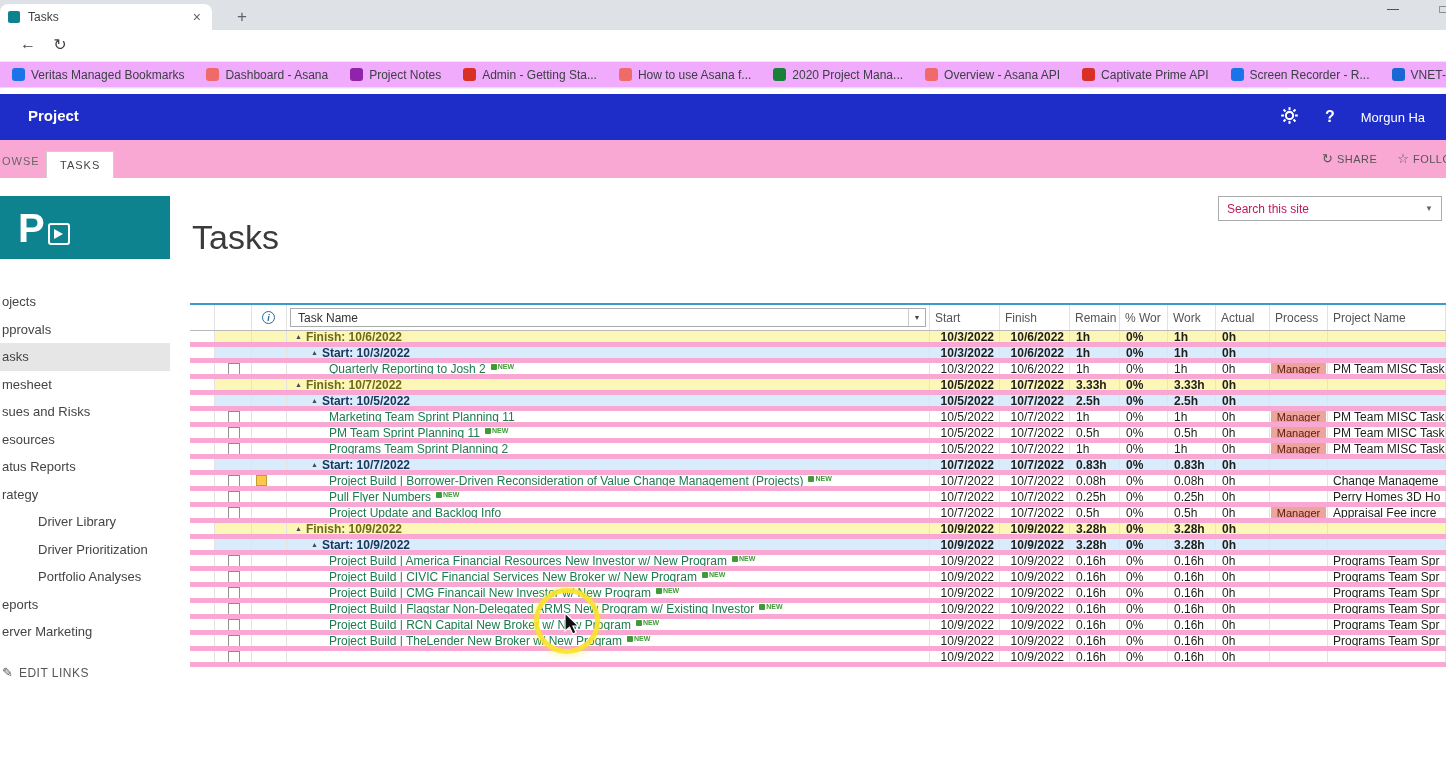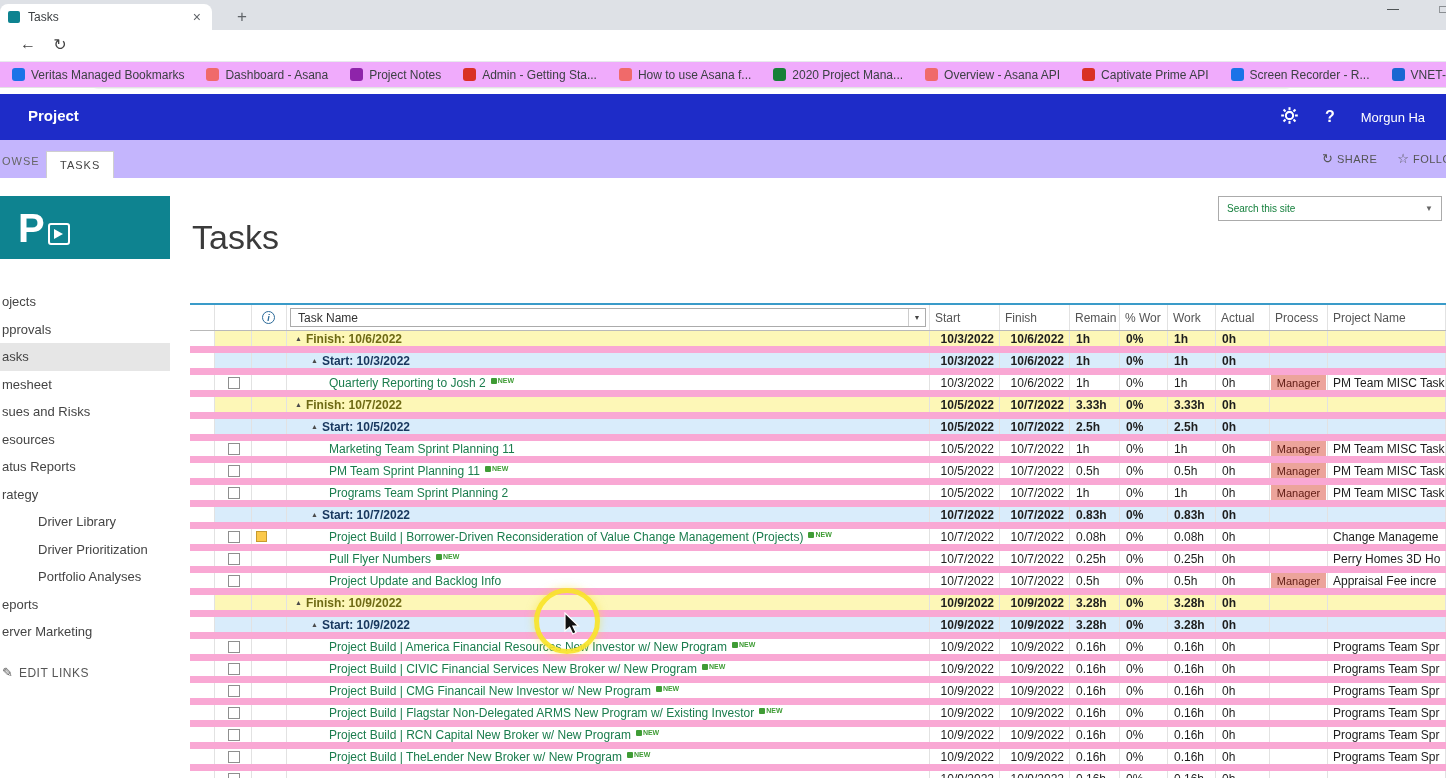--- a/index.html
+++ b/index.html
@@ -31,21 +31,21 @@
 
   
   .suitebar { position:absolute; left:0; top:94px; width:1446px; height:46px; background:var(--suite-blue); }
   .brand { position:absolute; left:28px; top:13px; color:#fff; font-size:15px; font-weight:bold; }
   .suite-right { position:absolute; right:0; left:1280px; top:0; height:46px; display:flex; align-items:center; gap:26px; color:#fff; }
   .gear svg { width:19px; height:19px; }
   .help { font-size:16px; font-weight:bold; }
   .user { font-size:13px; white-space:nowrap; }
 
   
-  .ribbon { position:absolute; left:0; top:140px; width:1446px; height:38px; background:#c4b5fd; }
+  .ribbon { position:absolute; left:0; top:140px; width:1446px; height:38px; background:#f9a8d4; }
   .rtab-browse { position:absolute; left:2px; top:15px; font-size:11px; color:#666; letter-spacing:1px; }
   .rtab-tasks { position:absolute; left:46px; top:11px; height:27px; background:#fff; border:1px solid #cfcfcf; border-bottom:none; padding:0 13px; display:flex; align-items:center; font-size:11px; color:#444; letter-spacing:1px; }
   .rright { position:absolute; left:1322px; top:11px; display:flex; align-items:center; gap:20px; color:#555; }
   .ricon { font-size:13px; margin-right:4px; }
   .rlabel { font-size:11px; letter-spacing:0.5px; white-space:nowrap; }
   .rgroup { display:flex; align-items:center; }
 
   
   .logo { position:absolute; left:0; top:196px; width:170px; height:63px; background:var(--logo-teal); display:flex; align-items:center; padding-left:18px; }
   .logo-p { color:#fff; font-size:40px; font-weight:bold; line-height:1; }
@@ -55,26 +55,26 @@
   .nav-item { height:27.5px; display:flex; align-items:center; font-size:13px; color:#444; padding-left:2px; white-space:nowrap; }
   .nav-item.indent { padding-left:38px; }
   .nav-item.selected { background:#e6e6e6; width:170px; }
   .editlinks { position:absolute; left:2px; top:665px; display:flex; align-items:center; gap:6px; color:#555; }
   .el-pencil { font-size:13px; }
   .el-label { font-size:12px; letter-spacing:0.5px; }
 
   
   .page-title { position:absolute; left:192px; top:218px; font-size:34px; font-weight:300; color:#3b3b3b; }
   .searchbox { position:absolute; left:1218px; top:196px; width:224px; height:25px; border:1px solid #ababab; background:#fff; display:flex; align-items:center; padding:0 8px; }
-  .search-ph { font-size:10px; color:#15803d; flex:1; }
+  .search-ph { font-size:12px; color:#be185d; flex:1; }
   .search-caret { font-size:8px; color:#666; }
 
   
   .grid { position:absolute; left:190px; top:303px; right:0; bottom:0; border-top:2px solid #3a9bc9; overflow:hidden; background:#fff; }
-  .grid-row { display:grid; grid-template-columns:25px 37px 35px 643px 70px 70px 50px 48px 48px 54px 58px minmax(0,1fr); height:22px; border-bottom:7px solid #f9a8d4; }
+  .grid-row { display:grid; grid-template-columns:25px 37px 35px 643px 70px 70px 50px 48px 48px 54px 58px minmax(0,1fr); height:16px; border-bottom:5px solid #f9a8d4; }
   .ghead { height:26px; border-bottom:1px solid #b9b9b9; }
   .c { border-right:1px solid #e2e2e2; overflow:hidden; white-space:nowrap; display:flex; align-items:center; font-size:12px; color:#1d1d1d; }
   .hc { color:#555; }
   .hl { padding-left:5px; }
   .info-ic { width:13px; height:13px; border-radius:50%; border:1px solid #2b6a99; color:#2b6a99; font-size:9px; font-weight:bold; font-style:italic; display:flex; align-items:center; justify-content:center; margin-left:10px; }
   .tn-box { flex:1; margin:2px 3px; border:1px solid #ababab; height:19px; display:flex; align-items:center; padding-left:7px; font-size:12px; color:#333; position:relative; background:#fff; }
   .tn-arrow { position:absolute; right:0; top:0; bottom:0; width:17px; border-left:1px solid #ccc; display:flex; align-items:center; justify-content:center; font-size:7px; color:#444; }
   .c.date { justify-content:flex-end; padding-right:5px; }
   .c.num { padding-left:6px; }
   .c.proj { padding-left:5px; }

